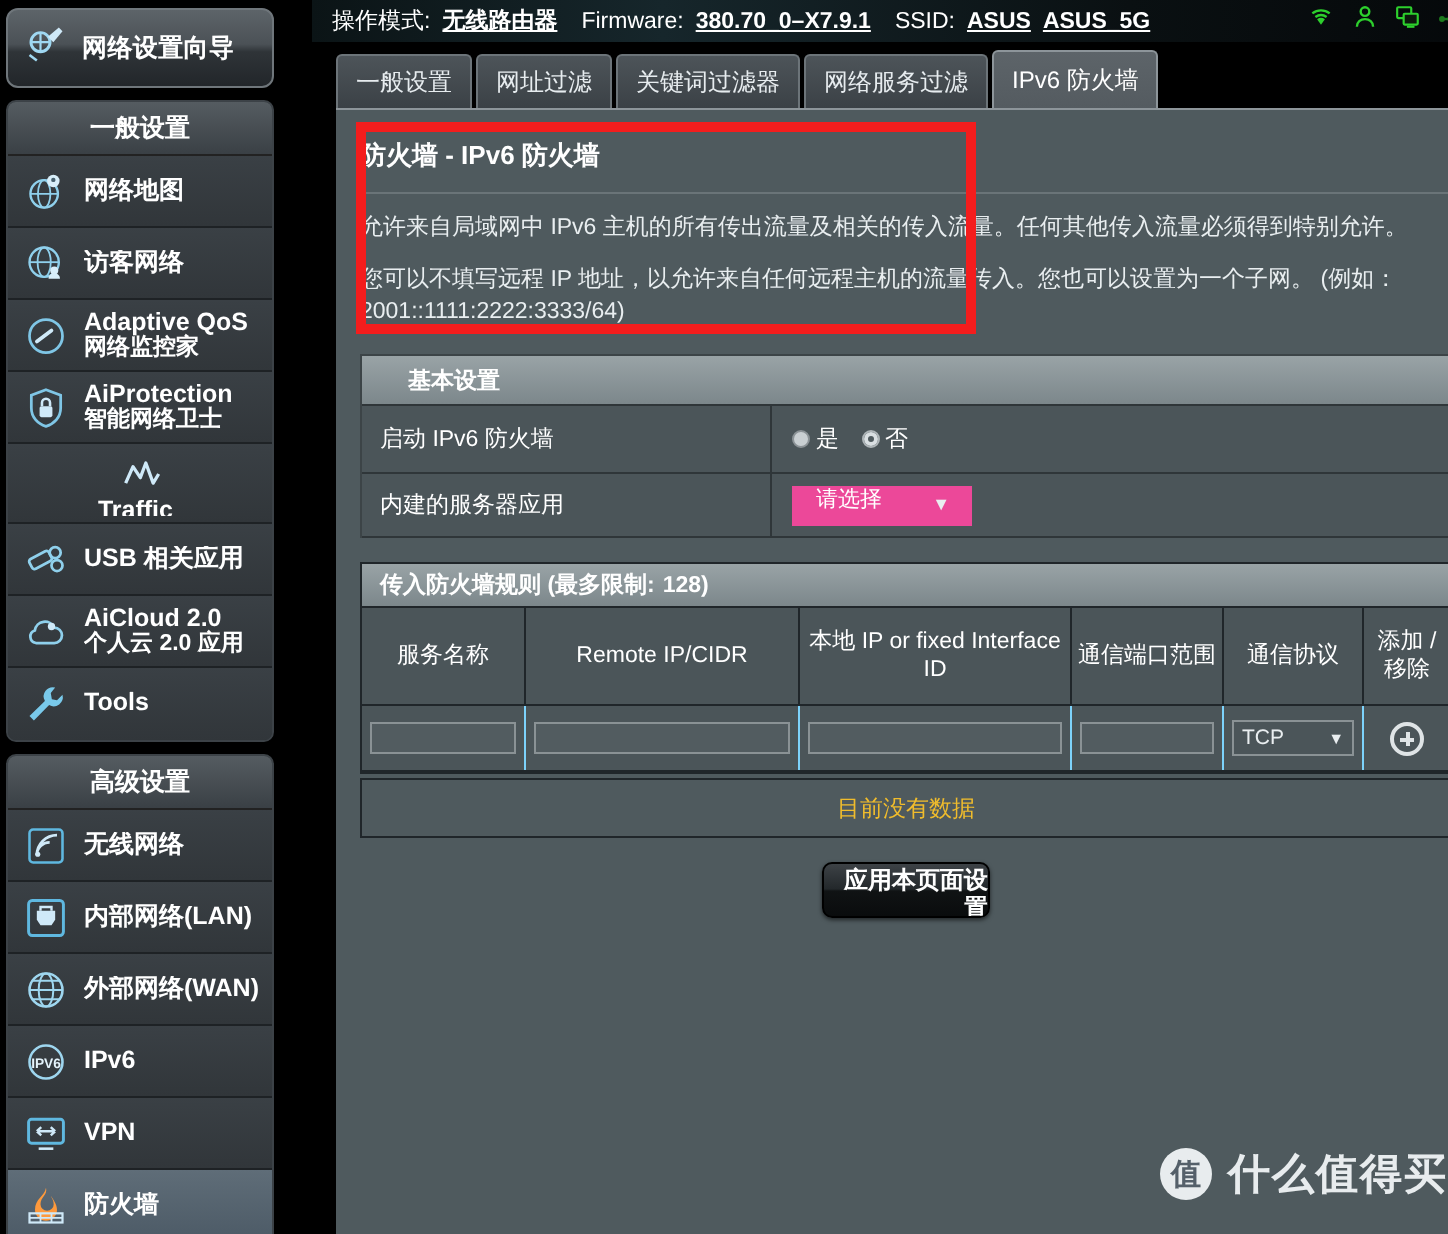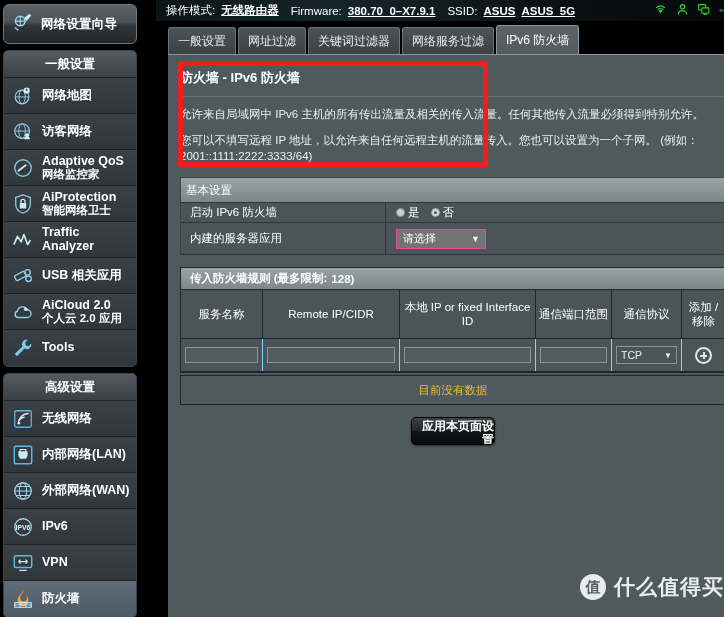--- a/index.html
+++ b/index.html
@@ -61,21 +61,21 @@
   .side-item.active {
     background: linear-gradient(to bottom,#5f6d78,#4c5a66);
   }
   .side-item .ico {
     width: 24px; height: 24px; flex: 0 0 24px;
     display: flex; align-items: center; justify-content: center;
   }
   .side-item .txt { margin-left: 7px; line-height: 1.05; overflow: hidden; }
   .side-item .t1 { color: #ffffff; font-size: 12.5px; font-weight: bold; display: block; white-space: nowrap; }
   .side-item .t2 { color: #ffffff; font-size: 11.5px; font-weight: bold; display: block; white-space: nowrap; }
-  .side-item.clip { max-height: 40px; }
+  .side-item.clip { max-height: 40px; flex-direction: column; }
 
   
   #right {
     position: absolute; left: 156px; top: 0;
     width: 584px; height: 617px;
     background: #000;
   }
   #topbar {
     position: relative;
     height: 21px;
@@ -142,26 +142,26 @@
 
   
   .sec {
     margin: 12px 12px 0 12px;
     border: 1px solid #3c4447;
     border-bottom: none;
   }
   .sec-head {
     height: 25px;
     background: linear-gradient(to bottom,#99a3a6,#7c878b);
-    color: #ffffff; font-size: 11.5px; font-weight: normal;
-    display: flex; align-items: center; padding-left: 5px;
+    color: #ffffff; font-size: 11.5px; font-weight: bold;
+    display: flex; align-items: center; padding-left: 23px;
     border-bottom: 1px solid #2f3639;
   }
   .row {
-    height: 20px;
+    height: 34px;
     display: flex; align-items: center;
     border-bottom: 1px solid #2f3639;
     background: #4b5559;
   }
   .row .cell-l {
     width: 205px; flex: 0 0 205px;
     color: #ffffff; font-size: 11.5px;
     padding-left: 9px;
     border-right: 1px solid #2f3639;
     height: 100%; display: flex; align-items: center;
@@ -178,23 +178,23 @@
     background: #c9cfd2; border: 1px solid #8b9296;
     display: inline-block;
   }
   .rd.on {
     background: #4f5a5e;
     box-shadow: inset 0 0 0 2px #d9dfe2;
     border: 1px solid #aeb5b8;
   }
   .sel {
     height: 20px; min-width: 90px;
-    background: #737373;
-    border: 1px solid #ec4899;
-    display: inline-flex; align-items: center; justify-content: space-between;
+    background: #ec4899;
+    border: 6px solid #ec4899;
+    display: inline-flex; align-items: flex-end; justify-content: space-between;
     padding: 0 5px 0 6px;
     color: #ffffff; font-size: 11px;
   }
   .sel .car { font-size: 9px; margin-left: 12px; color: #e9eef0; }
 
   
   .rules {
     margin: 12px 12px 0 12px;
     border: 1px solid #20262a;
   }

